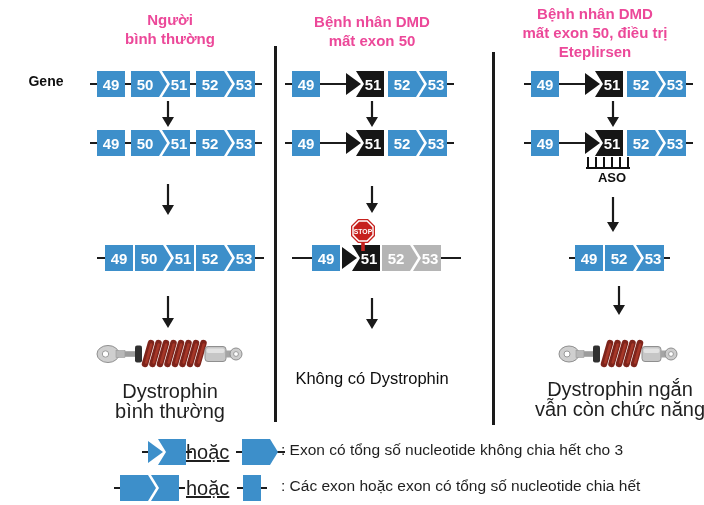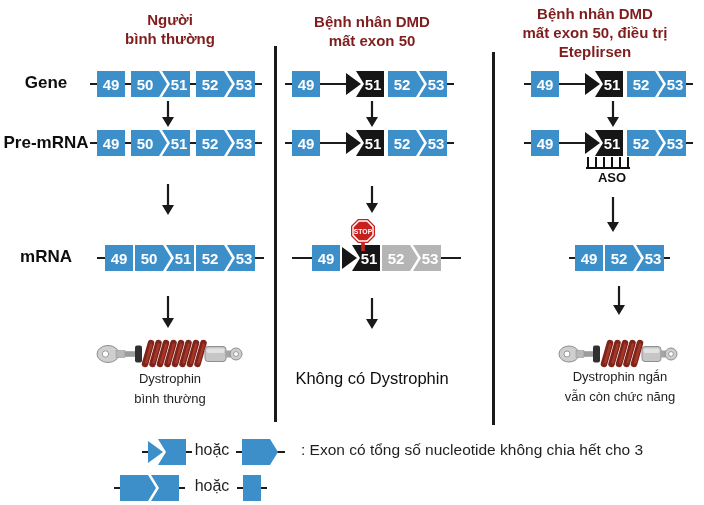--- a/index.html
+++ b/index.html
@@ -2,57 +2,55 @@
 <html><head>
 <meta charset="utf-8">
 <style>
   html,body{margin:0;padding:0;background:#ffffff;}
   #stage{
     position:relative;width:704px;height:505px;background:#ffffff;
     font-family:"Liberation Sans", sans-serif;overflow:hidden;
   }
   .abs{position:absolute;text-align:right;}
   .hdr{
-    font-weight:bold;font-size:15px;line-height:19px;color:#7f1d1d;
+    font-weight:bold;font-size:15px;line-height:19px;color:#ec4899;
     text-align:center;white-space:pre-line;
   }
   .rowlabel{
-    font-weight:bold;font-size:17px;color:#0e0e0e;text-align:center;width:92px;
+    font-weight:bold;font-size:14px;color:#0e0e0e;text-align:center;width:92px;
   }
   .caption{
-    font-size:13px;line-height:20px;color:#1f1f1f;text-align:center;white-space:pre-line;
+    font-size:20px;line-height:20px;color:#1f1f1f;text-align:center;white-space:pre-line;margin-top:12px;
   }
   .caption-bold{
     font-size:16.5px;font-weight:normal;color:#0e0e0e;text-align:center;white-space:pre-line;
   }
   .divider{width:3px;background:#1a1a1a;}
-  .legend-or{font-size:16px;color:#1f1f1f;text-align:center;width:52px;}
-  .legend-text{font-size:15.5px;color:#1f1f1f;white-space:nowrap;margin-left:20px;}
+  .legend-or{font-size:20px;color:#1f1f1f;text-align:left;width:52px;text-decoration:underline;}
+  .legend-text{font-size:15.5px;color:#1f1f1f;white-space:nowrap;}
   .aso-label{font-size:13px;color:#101010;text-align:center;width:60px;}
   svg{display:block;}
 </style>
 </head>
 <body>
 
 <div id="stage">
 
   <div class="abs hdr" style="left:95px;top:10px;width:150px;">Người
 bình thường</div>
   <div class="abs hdr" style="left:292px;top:12px;width:160px;">Bệnh nhân DMD
 mất exon 50</div>
   <div class="abs hdr" style="left:497px;top:4px;width:196px;">Bệnh nhân DMD
 mất exon 50, điều trị
 Eteplirsen</div>
 
   <div class="abs divider" style="left:274px;top:46px;height:376px;"></div>
   <div class="abs divider" style="left:492px;top:52px;height:373px;"></div>
 
   <div class="abs rowlabel" style="left:0px;top:73px;">Gene</div>
-  <div class="abs rowlabel" style="left:0px;top:133px;">Pre-mRNA</div>
-  <div class="abs rowlabel" style="left:0px;top:247px;">mRNA</div>
 
   <div class="abs" style="left: 73px; top: 67px;">
       <svg width="206" height="34" viewBox="-24 0 206 34">
         <line x1="26" y1="17" x2="36" y2="17" stroke="#1c1c1c" stroke-width="2"></line>
         <line x1="91" y1="17" x2="101" y2="17" stroke="#1c1c1c" stroke-width="2"></line>
         <line x1="-7" y1="17" x2="2" y2="17" stroke="#1c1c1c" stroke-width="2"></line>
         <line x1="156" y1="17" x2="165" y2="17" stroke="#1c1c1c" stroke-width="2"></line>
         <polygon points="0,4 28,4 28,30 0,30" fill="#3d8fca"></polygon>
         <polygon points="34,4 62,4 70,17 62,30 34,30" fill="#3d8fca"></polygon>
         <polygon points="65,4 93,4 93,30 65,30 73,17" fill="#3d8fca"></polygon>
@@ -369,14 +367,15 @@
       </svg>
     </div>
   <div class="abs legend-or" style="left:186px;top:477px;">hoặc</div>
   <div class="abs" style="left: 219px; top: 471px;">
       <svg width="66" height="34" viewBox="-24 0 66 34">
         <line x1="-6" y1="17" x2="2" y2="17" stroke="#1c1c1c" stroke-width="2"></line>
         <line x1="16" y1="17" x2="24" y2="17" stroke="#1c1c1c" stroke-width="2"></line>
         <polygon points="0,4 18,4 18,30 0,30" fill="#3d8fca"></polygon>
       </svg>
     </div>
+  <div class="abs legend-text" style="left:281px;top:477px;">: Các exon hoặc exon có tổng số nucleotide chia hết</div>
 
 </div>
 
 </body></html>

